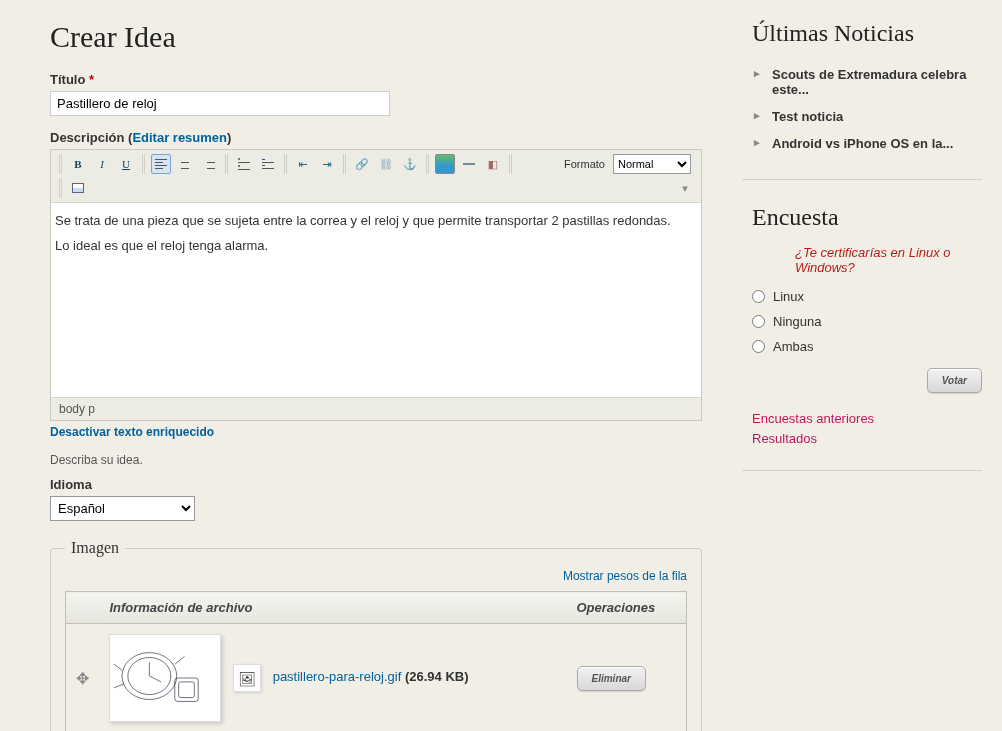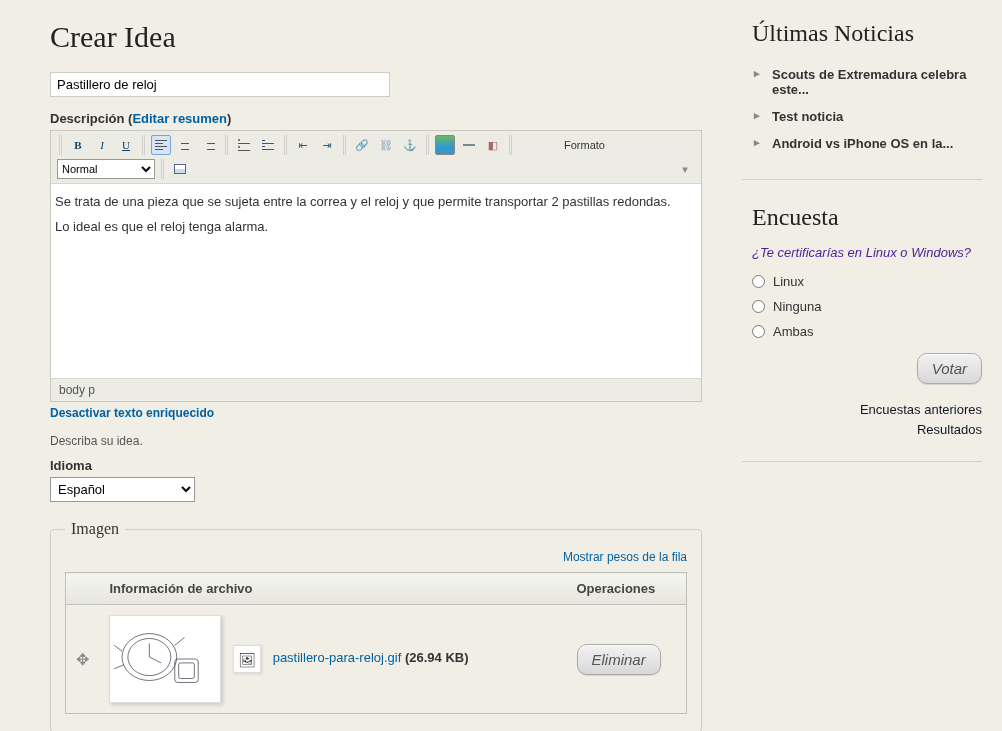--- a/index.html
+++ b/index.html
@@ -16,64 +16,65 @@
 .txtin { width: 340px; padding: 4px 6px; border: 1px solid #ccc; font-size: 13px; background: #fff; }
 .desc { font-size: 12px; color: #555; margin-top: 4px; }
 .help { font-size: 12px; color: #555; margin-bottom: 10px; }
 
 .editor { border: 1px solid #c9c9c0; background: #ecece4; }
 .toolbar { display: flex; align-items: center; padding: 4px 6px; gap: 4px; border-bottom: 1px solid #d6d6ce; flex-wrap: wrap; }
 .tbtn { width: 20px; height: 20px; display: inline-flex; align-items: center; justify-content: center; cursor: pointer; border: 1px solid transparent; border-radius: 2px; font-size: 11px; font-family: Georgia, serif; }
 .tbtn.active { border: 1px solid #7aa3d8; background: #d6e4f6; }
 .sep { width: 3px; height: 20px; background: linear-gradient(to right, #d0d0c8 0, #d0d0c8 1px, transparent 1px, transparent 2px, #d0d0c8 2px); margin: 0 2px; }
 .fmt-label { font-size: 11px; color: #333; margin: 0 4px 0 2px; padding-left: 44px; }
-.fmt-select { font-size: 11px; width: 98px; height: 20px; border: 1px solid #999; background: #fff; }
+.fmt-select { font-size: 11px; width: 78px; height: 20px; border: 1px solid #999; background: #fff; }
 .content { background: #fff; min-height: 195px; padding: 6px 4px; font-size: 13px; line-height: 1.9; color: #333; border-bottom: 1px solid #d6d6ce; }
 .status { padding: 4px 8px; font-size: 12px; color: #555; background: #ecece4; }
 
 .sel { width: 145px; padding: 3px; border: 1px solid #999; font-size: 13px; background: #fff; }
 
 fieldset { border: 1px solid #ccc; border-radius: 4px; padding: 12px 14px 18px; margin-top: 18px; background: #f0eee5; }
 legend { font-size: 16px; font-weight: normal; color: #333; padding: 0 6px; font-family: Georgia, serif; }
 .show-weights { text-align: right; font-size: 12px; color: #0062a0; cursor: pointer; margin-bottom: 8px; }
 
 .tbl { width: 100%; border: 1px solid #c0c0b6; border-collapse: collapse; }
-.tbl th { background: linear-gradient(#f5f5f0, #e5e5de); text-align: left; font-weight: bold; font-size: 13px; color: #444; padding: 8px 10px; border-bottom: 1px solid #c0c0b6; }
+.tbl th { background: linear-gradient(#f5f5f0, #e5e5de); text-align: left; font-style: italic; font-weight: bold; font-size: 13px; color: #444; padding: 8px 10px; border-bottom: 1px solid #c0c0b6; }
 .tbl td { padding: 10px; vertical-align: middle; background: #f0eee5; }
 .drag { color: #888; cursor: move; font-size: 16px; }
 .thumb { width: 112px; height: 88px; background: #fff; display: inline-block; vertical-align: middle; border: 1px solid #ddd; box-shadow: 2px 2px 4px rgba(0,0,0,0.15); position: relative; }
 .ficon { width: 28px; height: 28px; background: #fff; display: inline-block; vertical-align: middle; margin: 0 8px; border: 1px solid #ddd; box-shadow: 1px 1px 3px rgba(0,0,0,0.12); text-align: center; line-height: 28px; font-size: 14px; }
 .fname { color: #0062a0; cursor: pointer; }
 .fsize { font-weight: bold; color: #333; }
-.btn { display: inline-block; padding: 6px 14px; border: 1px solid #aaa; border-radius: 10px; background: linear-gradient(#f2f2f2, #d8d8d8); color: #555; font-style: italic; font-size: 15px; cursor: pointer; box-shadow: 0 1px 1px rgba(0,0,0,0.12), inset 0 1px 0 #fff; }
+.btn { display: inline-block; padding: 6px 14px; border: 1px solid #aaa; border-radius: 5px; background: linear-gradient(#f2f2f2, #d8d8d8); color: #555; font-style: italic; font-size: 10px; cursor: pointer; box-shadow: 0 1px 1px rgba(0,0,0,0.12), inset 0 1px 0 #fff; font-weight: bold; }
 
 .sidebar .block { border-bottom: 1px solid #d4d2c8; padding: 10px 0 22px 10px; margin-bottom: 14px; }
 .news-list { list-style: none; font-weight: bold; }
 .news-list li { padding: 6px 0 6px 20px; position: relative; font-size: 13px; color: #333; cursor: pointer; }
 .news-list li:before { content: "▸"; position: absolute; left: 2px; top: 6px; color: #888; font-size: 11px; }
-.poll-q { font-style: italic; font-size: 13px; margin-bottom: 14px; color: #4c1d95; }
+.poll-q { font-style: italic; font-size: 13px; margin-bottom: 14px; color: #b91c1c; margin-left: 43px; }
 .poll-opt { display: flex; align-items: center; gap: 8px; margin: 10px 0; font-size: 13px; }
 .poll-opt input { margin: 0; }
 .vote-row { text-align: right; margin: 14px 0 16px; }
-.plinks { font-size: 13px; color: #0f172a; line-height: 1.5; text-align: right; }
+.plinks { font-size: 13px; color: #be185d; line-height: 1.5; }
 .ul-line { text-decoration: underline; }
 
 .al { display: inline-flex; flex-direction: column; gap: 2px; width: 12px; }
 .al span { height: 1px; background: #555; display: block; }
 
 .thumb svg { width: 100%; height: 100%; }
 </style>
 </head>
 <body>
 
 <div class="page">
   <div class="main">
     <h1>Crear Idea</h1>
 
     <div class="form-item">
+      <label><span>Título</span> <span class="req">*</span></label>
       <input type="text" class="txtin" value="Pastillero de reloj" style="">
     </div>
 
     <div class="form-item">
       <label>
         <span>Descripción</span> (<span class="link">Editar resumen</span>)
       </label>
 
       <div class="editor">
         <div class="toolbar">

